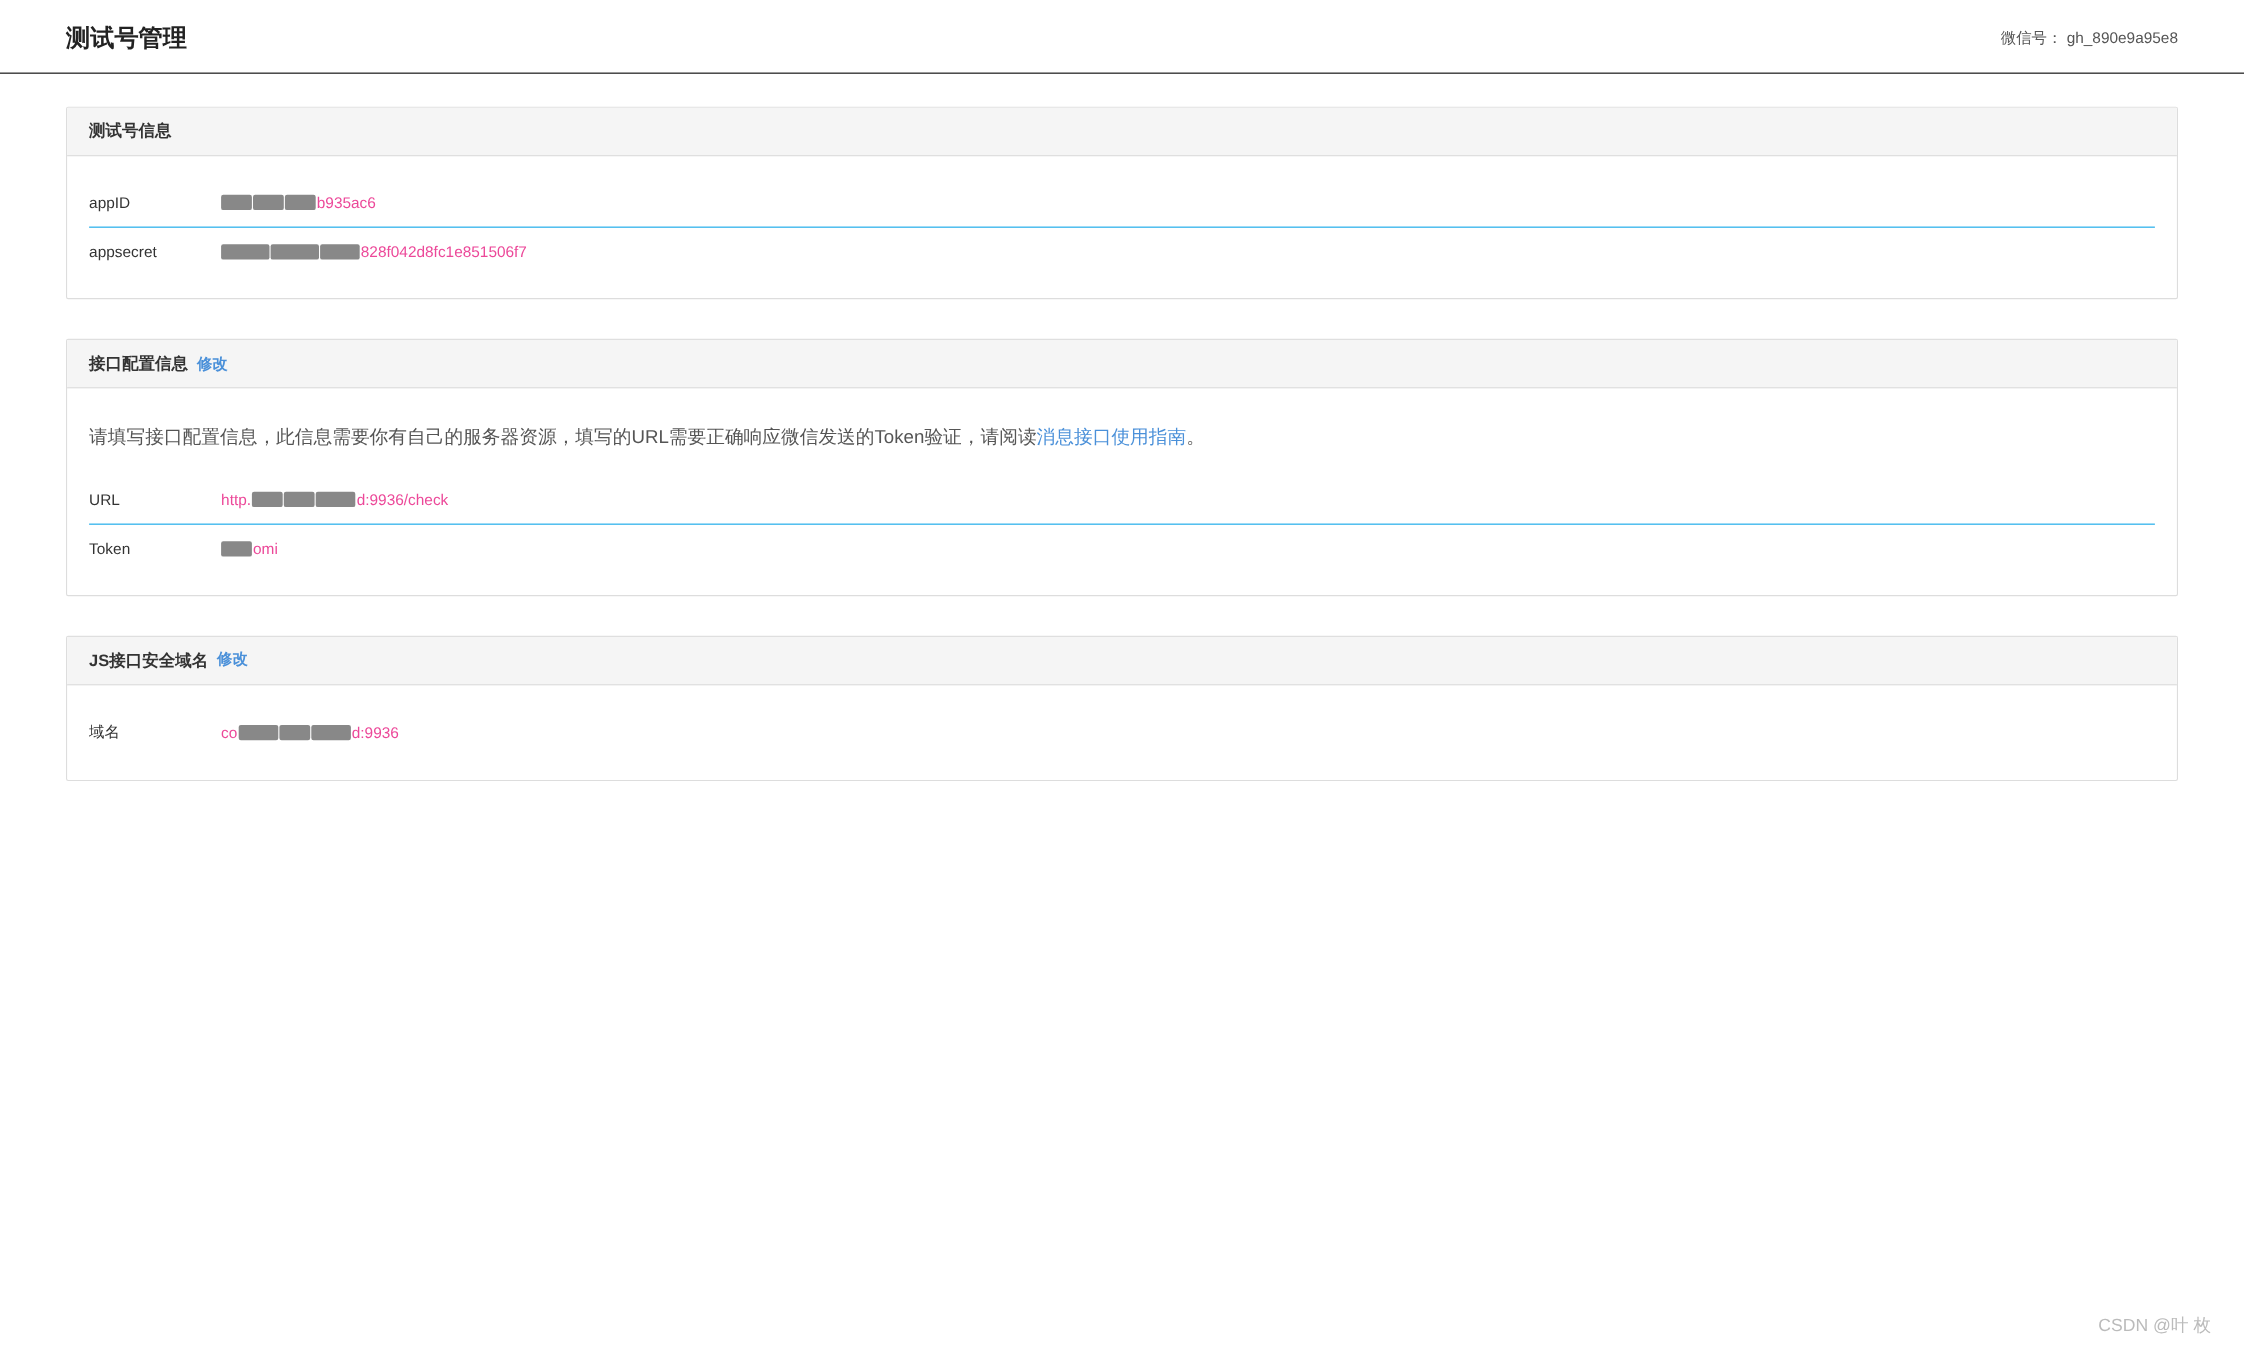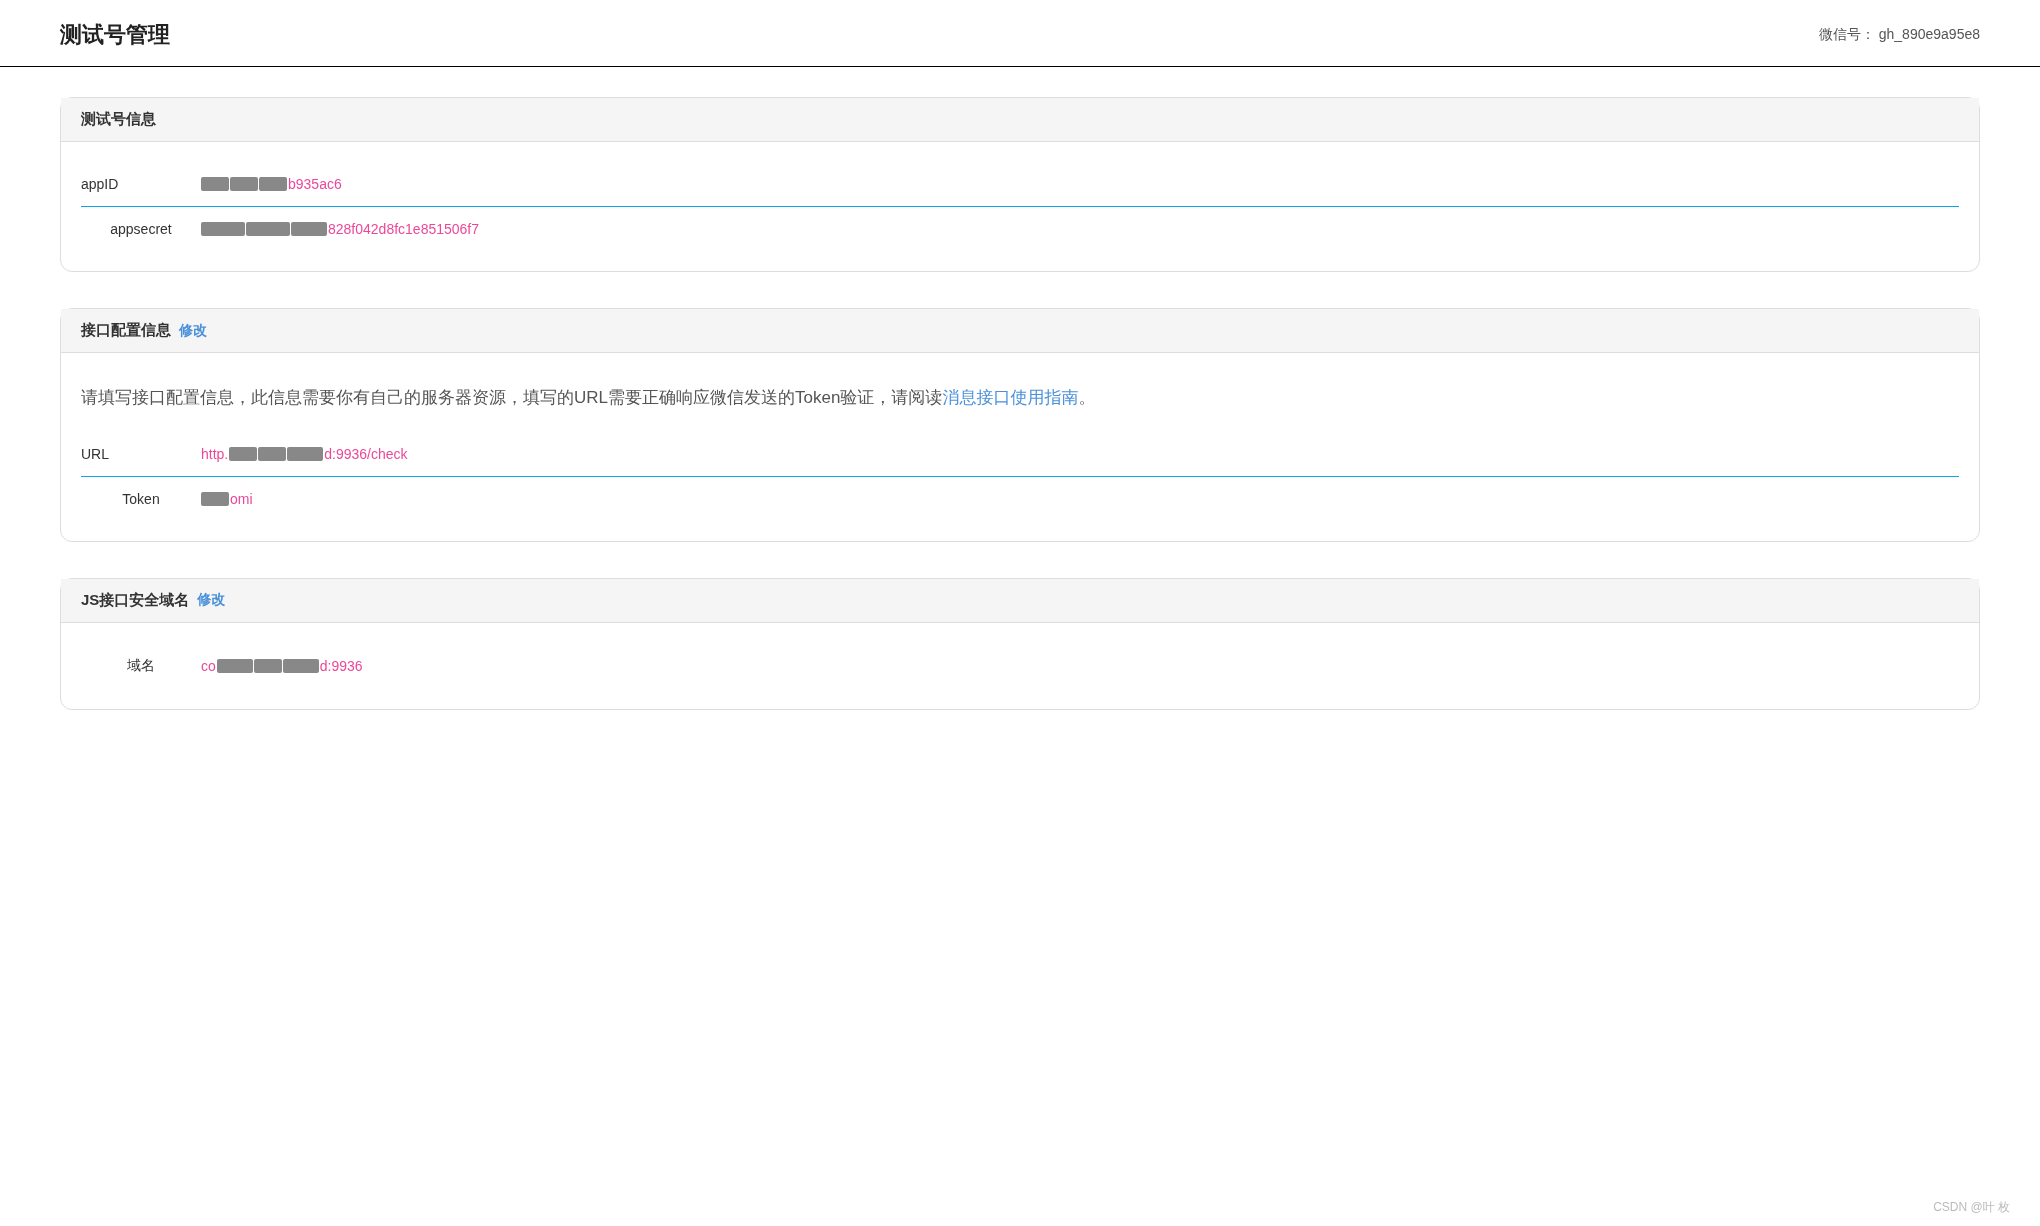--- a/index.html
+++ b/index.html
@@ -24,21 +24,21 @@
     .header-account {
       font-size: 14px;
       color: #555;
       margin-left: 20px;
     }
     .main-content {
       padding: 30px 60px;
     }
     .section {
       border: 1px solid #ddd;
-      border-radius: 12px;
+      border-radius: 2px;
       margin-bottom: 36px;
     }
     .section-header {
       background: #f5f5f5;
       padding: 12px 20px;
       border-bottom: 1px solid #ddd;
       font-size: 15px;
       font-weight: bold;
       color: #333;
       display: flex;
@@ -57,21 +57,20 @@
     }
     .info-row {
       display: flex;
       align-items: center;
       padding: 14px 0;
       border-bottom: 1px solid #0ea5e9;
       font-size: 14px;
     }
     .info-row:last-child {
       border-bottom: none;
-      text-align: center;
     }
     .info-label {
       width: 120px;
       color: #333;
       flex-shrink: 0;
     }
     .info-value {
       color: #ec4899;
       display: flex;
       align-items: center;
@@ -93,21 +92,21 @@
       padding: 10px 0 18px 0;
     }
     .link-blue {
       color: #4a90d9;
       text-decoration: none;
     }
     .footer-watermark {
       position: fixed;
       bottom: 10px;
       right: 30px;
-      font-size: 12px;
+      font-size: 16px;
       color: #bbb;
     }
   </style>
 </head>
 <body>
 
 <div class="header">
   <span class="header-title">测试号管理</span>
   <span class="header-account">
     <span>微信号：</span>

